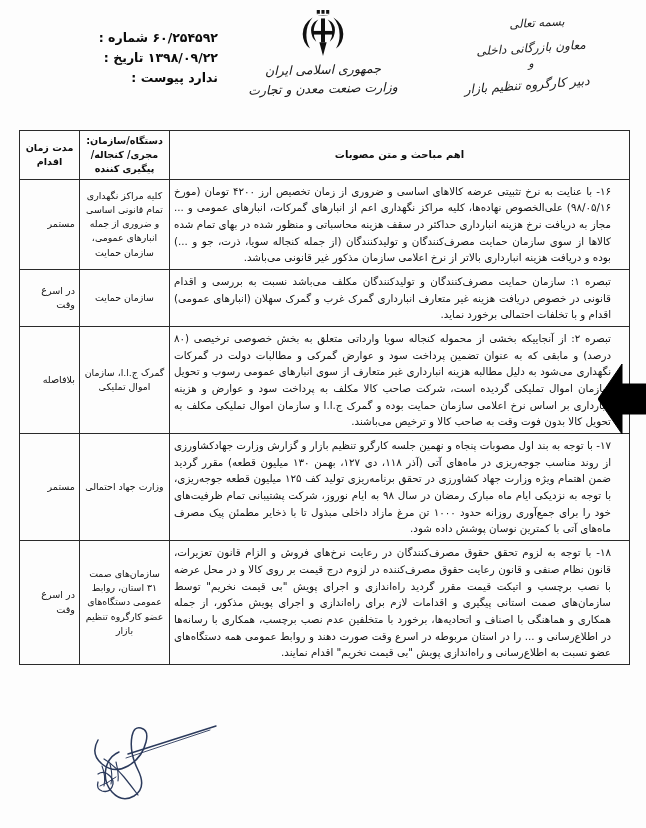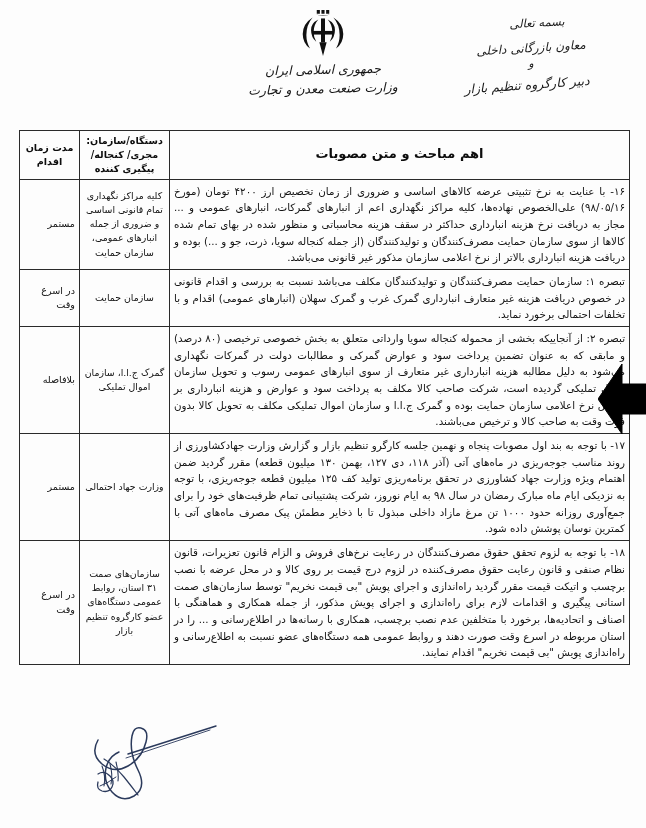--- a/index.html
+++ b/index.html
@@ -121,32 +121,32 @@
   col.c-dur  { width: 60px; }
 
   thead th {
     font-size: 9.6px;
     font-weight: bold;
     text-align: center;
     line-height: 1.45;
     padding: 5px 3px;
     color: #0d0d0d;
   }
-  thead th.h-text { font-size: 13px; }
+  thead th.h-text { font-size: 10px; }
 
   td.cell-text {
     font-size: 10.3px;
     line-height: 1.62;
     text-align: justify;
     text-justify: inter-word;
     padding: 4px 6px 5px 6px;
     color: #121212;
   }
   td.cell-text p {
-    margin: 0 0 1px 0;
+    margin: 0 14px 1px 0;
     text-align: justify;
   }
   td.cell-text p.last { margin-bottom: 0; }
   td.cell-org {
     font-size: 9.4px;
     line-height: 1.5;
     text-align: center;
     color: #101010;
   }
   td.cell-dur {
@@ -175,20 +175,34 @@
     height: 105px;
   }
 </style>
 </head>
 <body>
 
 <div class="page">
 
   <div class="letterhead">
 
+    <div class="lh-left">
+      <div class="lh-row">
+        <span class="val">۶۰/۲۵۴۵۹۲</span>
+        <span class="lbl">شماره :</span>
+      </div>
+      <div class="lh-row">
+        <span class="val">۱۳۹۸/۰۹/۲۲</span>
+        <span class="lbl">تاریخ :</span>
+      </div>
+      <div class="lh-row">
+        <span class="val">ندارد</span>
+        <span class="lbl">پیوست :</span>
+      </div>
+    </div>
 
     <div class="lh-center">
       <svg class="emblem" width="52" height="50" viewBox="0 0 100 96">
         <g fill="#111111">
 
           <path d="M38 4 h6 v7 h-6 z M47 4 h6 v7 h-6 z M56 4 h6 v7 h-6 z"></path>
           <path d="M36 12 q14 7 28 0 q-14 5 -28 0 z"></path>
 
           <path d="M46.2 20 h7.6 v46 h-7.6 z"></path>
           <path d="M50 92 l-7 -26 h14 z"></path>

